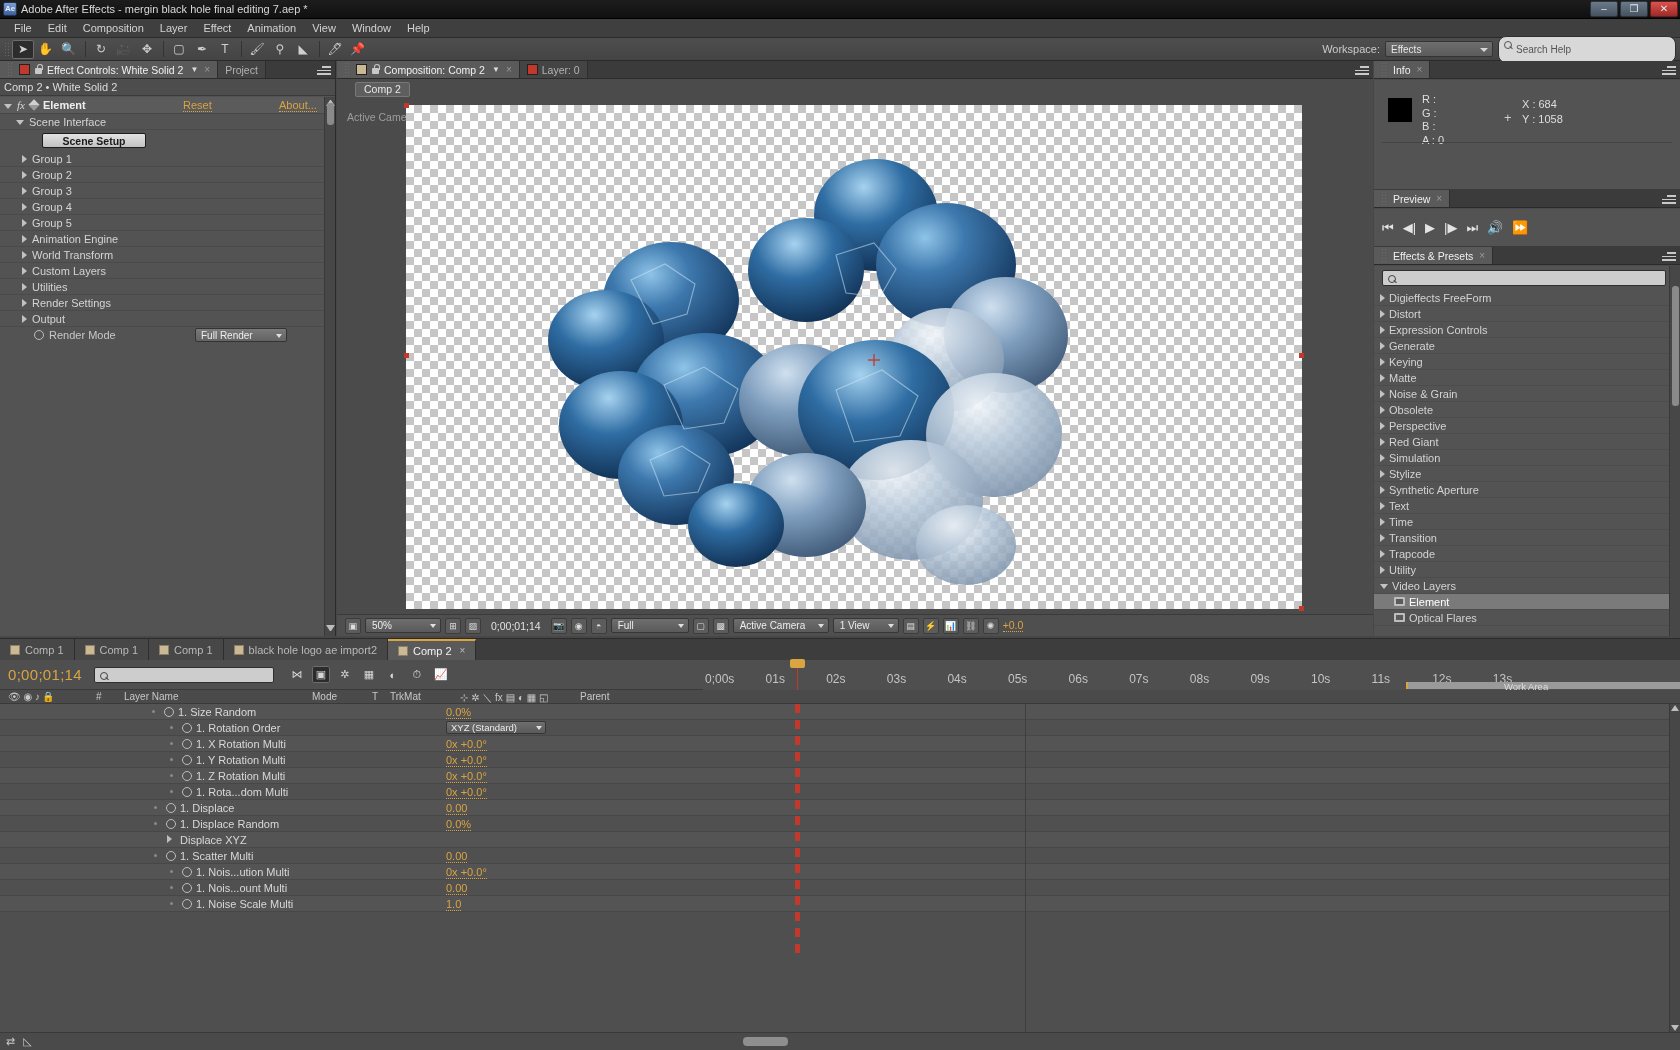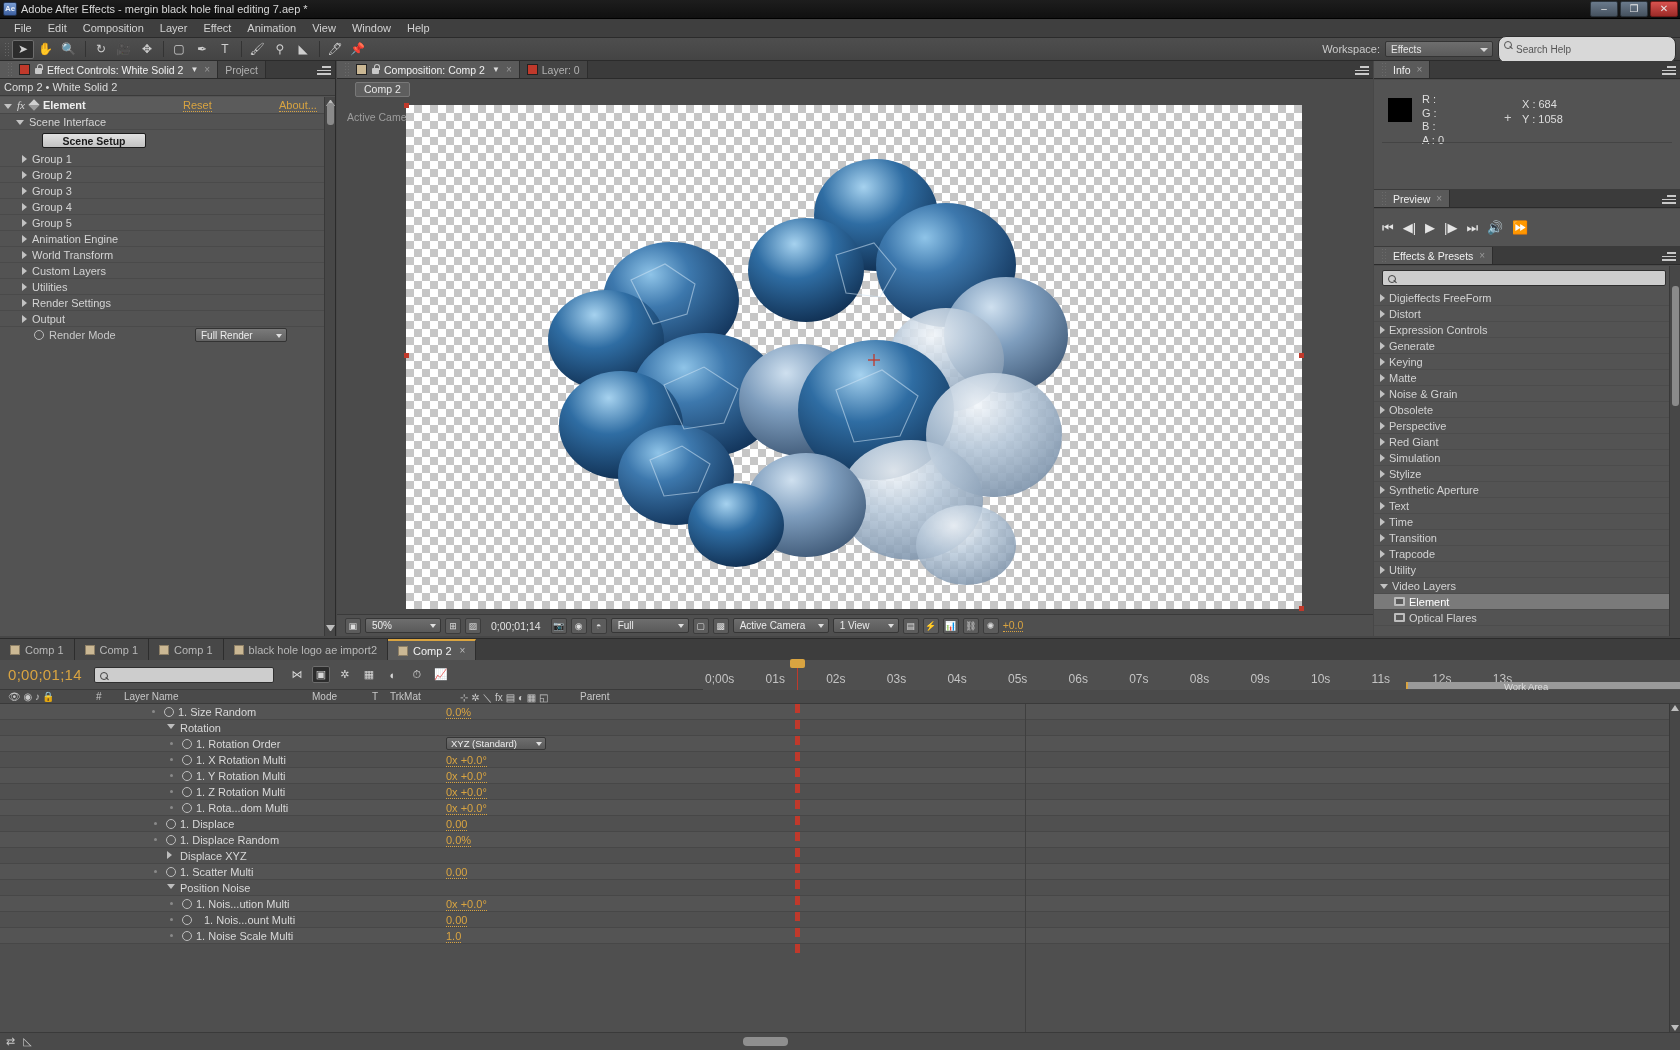--- a/index.html
+++ b/index.html
@@ -776,24 +776,20 @@
     </div>
 
     <div class="tl-body" id="tl-body">
         <div class="trow">
           <div class="dot" style="left: 152px;"></div>
           <div class="sw" style="left: 164px;"></div>
           <div class="nm" style="left: 178px;">1. Size Random</div>
           <div class="vl">0.0%</div>
         </div>
         <div class="trow">
-          <div class="grp-tri" style="left: 167px;"></div>
-          <div class="nm" style="left: 180px;">Rotation</div>
-        </div>
-        <div class="trow">
           <div class="dot" style="left: 170px;"></div>
           <div class="sw" style="left: 182px;"></div>
           <div class="nm" style="left: 196px;">1. Rotation Order</div>
           <div class="selbox">
             <span>XYZ (Standard)</span>
           </div>
         </div>
         <div class="trow">
           <div class="dot" style="left: 170px;"></div>
           <div class="sw" style="left: 182px;"></div>
@@ -834,33 +830,29 @@
           <div class="grp-tri closed" style="left: 167px;"></div>
           <div class="nm" style="left: 180px;">Displace XYZ</div>
         </div>
         <div class="trow">
           <div class="dot" style="left: 154px;"></div>
           <div class="sw" style="left: 166px;"></div>
           <div class="nm" style="left: 180px;">1. Scatter Multi</div>
           <div class="vl">0.00</div>
         </div>
         <div class="trow">
-          <div class="grp-tri" style="left: 167px;"></div>
-          <div class="nm" style="left: 180px;">Position Noise</div>
-        </div>
-        <div class="trow">
           <div class="dot" style="left: 170px;"></div>
           <div class="sw" style="left: 182px;"></div>
           <div class="nm" style="left: 196px;">1. Nois...ution Multi</div>
           <div class="vl">0x +0.0°</div>
         </div>
         <div class="trow">
           <div class="dot" style="left: 170px;"></div>
           <div class="sw" style="left: 182px;"></div>
-          <div class="nm" style="left: 196px; margin-left: 8px;">1. Nois...ount Multi</div>
+          <div class="nm" style="left: 196px;">1. Nois...ount Multi</div>
           <div class="vl">0.00</div>
         </div>
         <div class="trow">
           <div class="dot" style="left: 170px;"></div>
           <div class="sw" style="left: 182px;"></div>
           <div class="nm" style="left: 196px;">1. Noise Scale Multi</div>
           <div class="vl">1.0</div>
         </div>
         <div class="tl-graph">
           <div class="kf-col" style="left: 92px; top: 0px;">

